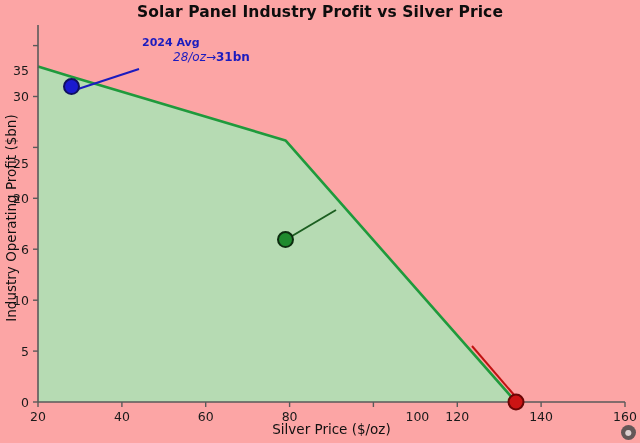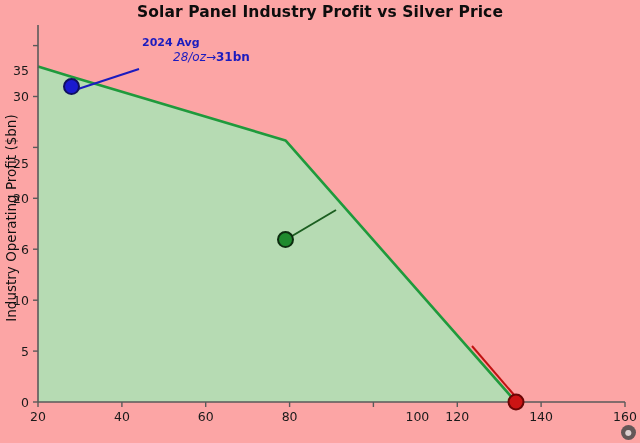--- a/index.html
+++ b/index.html
@@ -168,20 +168,21 @@
 
   <div class="axis-tick-label xtick-label" style="left:38px;top:409px;">20</div>
   <div class="axis-tick-label xtick-label" style="left:121.9px;top:409px;text-align:right;">40</div>
   <div class="axis-tick-label xtick-label" style="left:205.7px;top:409px;">60</div>
   <div class="axis-tick-label xtick-label" style="left:289.6px;top:409px;">80</div>
   <div class="axis-tick-label xtick-label" style="left:373.4px;top:409px;margin-left:44px;">100</div>
   <div class="axis-tick-label xtick-label" style="left:457.3px;top:409px;">120</div>
   <div class="axis-tick-label xtick-label" style="left:541.1px;top:409px;">140</div>
   <div class="axis-tick-label xtick-label" style="left:625px;top:409px;">160</div>
 
+  <div id="xlabel">Silver Price ($/oz)</div>
   <div id="ylabel">Industry Operating Profit ($bn)</div>
 
   <div class="annot" id="annot-2024">
     <span class="annot-title">2024 Avg</span>
     <span class="annot-sub"><span class="unit">28/oz</span><span>→</span><span class="bold">31bn</span></span>
   </div>
 
 
 
   <div id="watermark">●</div>

